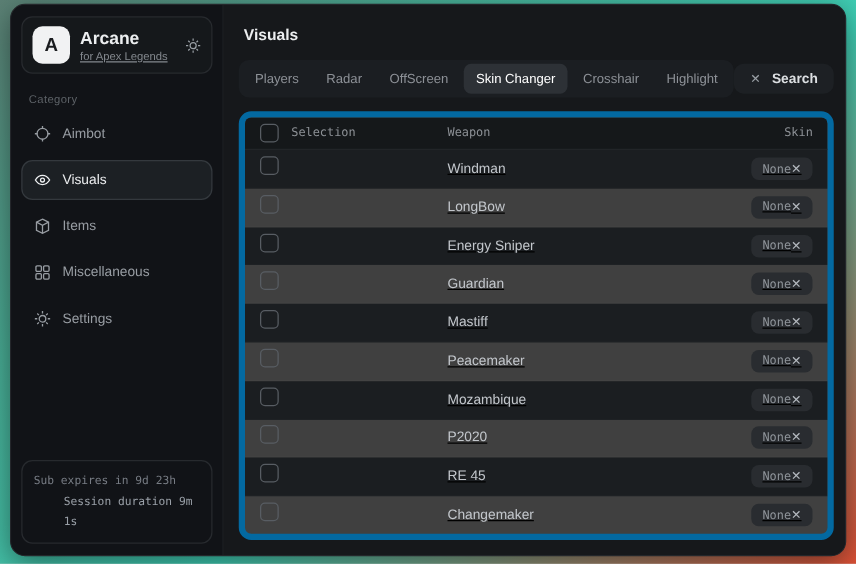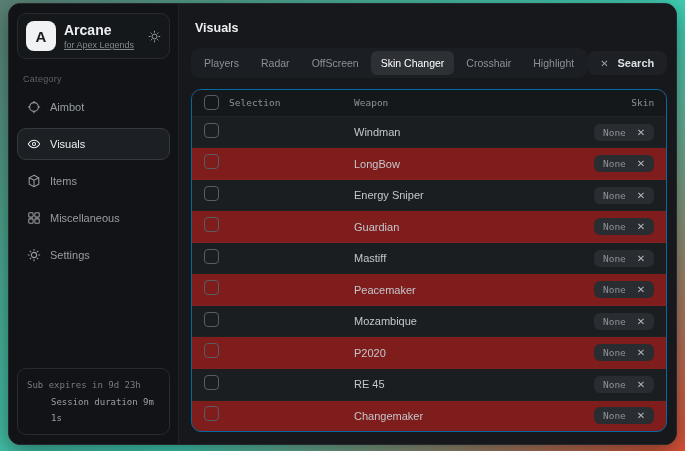--- a/index.html
+++ b/index.html
@@ -37,33 +37,33 @@
   .main{flex:1;background:#16181b;display:flex;flex-direction:column;padding:10px 12px 12px;box-sizing:border-box;}
   .main-title{font-size:12.5px;font-weight:bold;color:#eceef0;margin:7px 4px 13px;}
   .toolbar{display:flex;justify-content:space-between;align-items:center;margin-bottom:11px;}
   .tabs{display:flex;gap:2px;background:#1b1e22;border-radius:8px;padding:3px;}
   .tab{padding:6px 10px;font-size:10.5px;color:#8d9197;border-radius:6px;cursor:pointer;white-space:nowrap;}
   .tab.active{background:#2d3136;color:#ffffff;}
   .search-btn{display:flex;align-items:center;gap:9px;background:#1d2024;border-radius:8px;
     padding:6px 13px;color:#dcdfe2;font-size:11px;font-weight:bold;cursor:pointer;}
   .search-x{color:#9aa0a6;font-size:10px;font-weight:normal;}
   
-  .table{border:1px solid #0369a1;border-radius:10px;overflow:hidden;flex:1;display:flex;flex-direction:column;background:#7f1d1d;}
+  .table{border:5px solid #0369a1;border-radius:10px;overflow:hidden;flex:1;display:flex;flex-direction:column;background:#404040;}
   .thead,.trow{display:grid;grid-template-columns:150px 1fr 120px;align-items:center;padding:0 12px;}
   .thead{height:27px;border-bottom:1px solid #222528;
     font-family:"DejaVu Sans Mono",monospace;font-size:9.5px;color:#8d9196;background:#15181a;}
   .th-sel{display:flex;align-items:center;gap:10px;}
   .th-skin{text-align:right;}
-  .trow{height:32px;border-bottom:1px solid rgba(255,255,255,0.015);}
+  .trow{height:32px;border-bottom:1px solid rgba(255,255,255,0.015);text-decoration:underline;}
   .trow:nth-child(even){background:#1b1e21;}
   .trow:last-child{border-bottom:none;}
   .checkbox{width:13px;height:13px;border:1.5px solid #585d63;border-radius:4px;background:transparent;display:inline-block;cursor:pointer;}
   .weapon{font-size:11px;color:#c3c7cc;}
   .cell-skin{display:flex;justify-content:flex-end;}
-  .skin-badge{display:inline-flex;align-items:center;gap:11px;background:#292c30;border-radius:6px;
+  .skin-badge{display:inline-flex;align-items:center;background:#292c30;border-radius:6px;
     padding:3px 9px;cursor:pointer;justify-content:space-between;}
   .skin-none{font-family:"DejaVu Sans Mono",monospace;font-size:9.5px;color:#8f949a;}
   .badge-x{color:#b4b9bf;font-size:10px;}
   svg{display:block;}
 </style>
 </head>
 <body>
 
 <div class="window">
 

